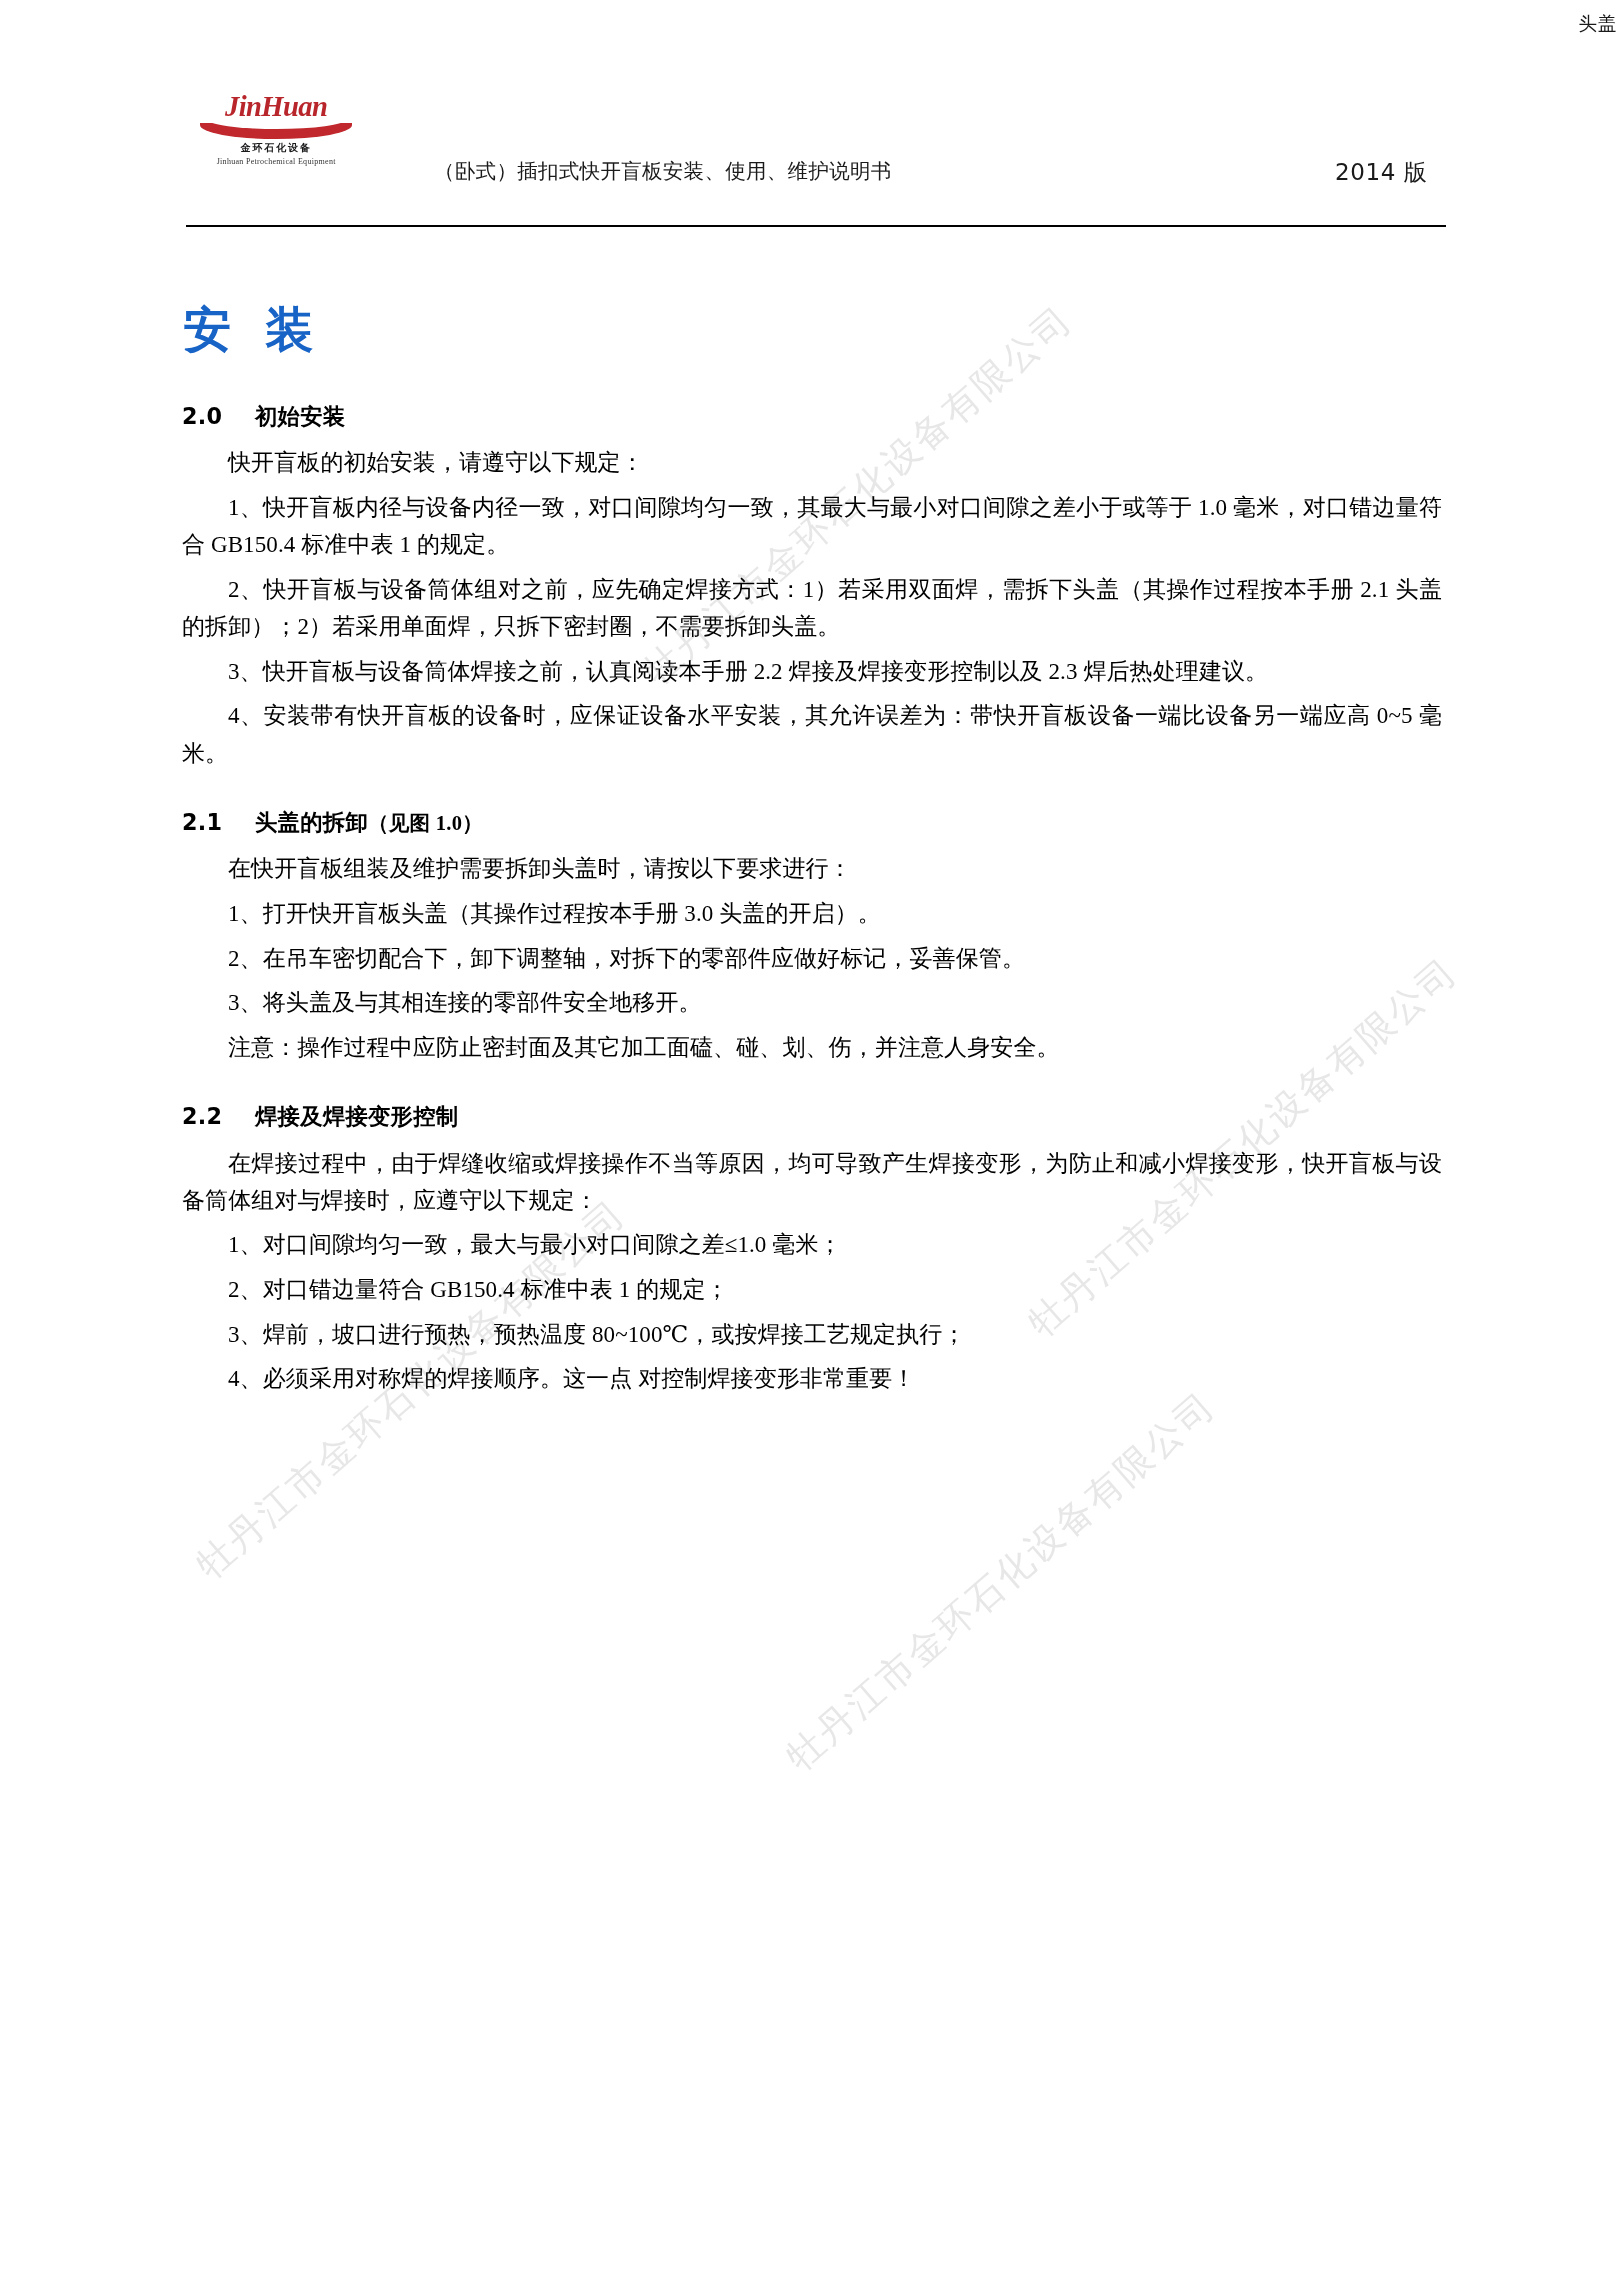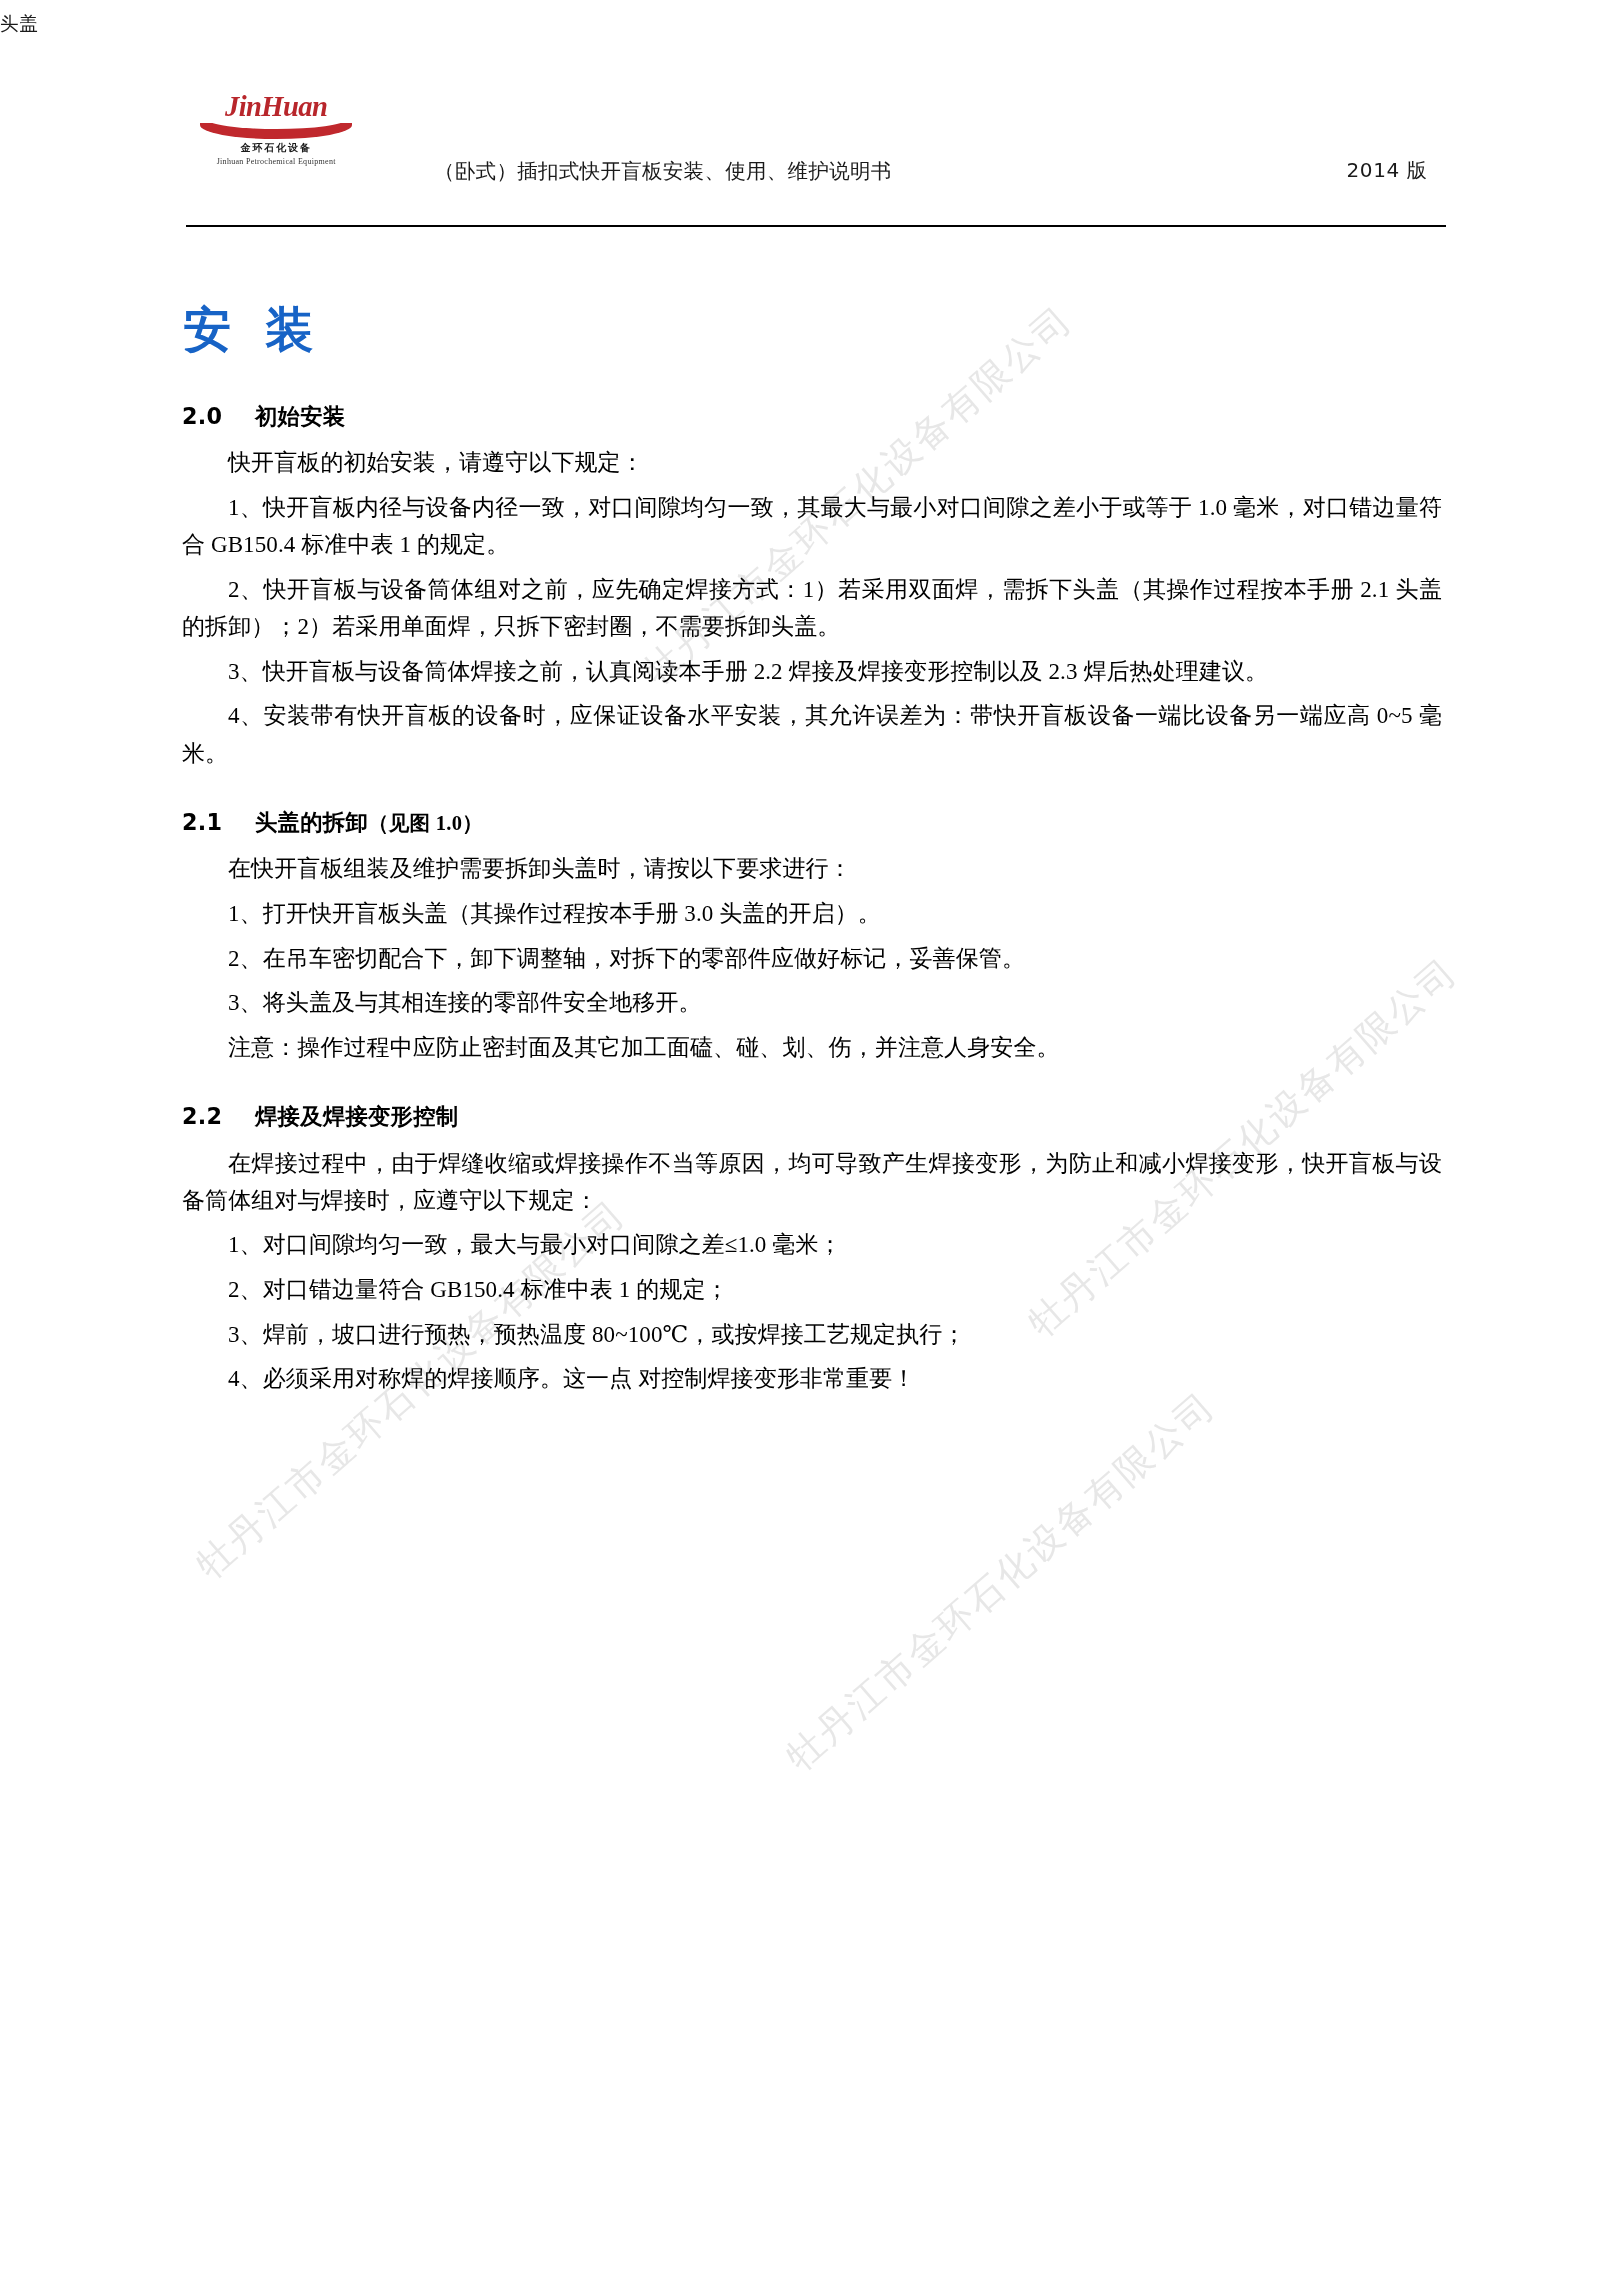--- a/index.html
+++ b/index.html
@@ -19,21 +19,21 @@
     overflow: hidden;
     box-sizing: border-box;
   }
 
   
   .running-head {
     position: absolute;
     top: 11.2px;
     left: 0;
     width: 100%;
-    text-align: left;
+    text-align: right;
     font-size: 18.6px;
     font-family: "DejaVu Sans", "Liberation Sans", sans-serif;
     color: #1a1a1a;
     letter-spacing: 0.6px;
   }
 
   
   .header {
     position: absolute;
     top: 87px;
@@ -97,21 +97,21 @@
     font-family: "DejaVu Sans", "Liberation Sans", sans-serif;
     font-size: 20.5px;
     color: #1a1a1a;
     letter-spacing: 0.3px;
   }
   .header-version {
     position: absolute;
     right: 18.6px;
     top: 70px;
     font-family: "DejaVu Sans", "Liberation Sans", sans-serif;
-    font-size: 20px;
+    font-size: 23px;
     color: #1a1a1a;
     letter-spacing: 0.6px;
   }
   .header-rule {
     position: absolute;
     left: 0;
     top: 138px;
     width: 1260px;
     height: 1.9px;
     background: #000000;

